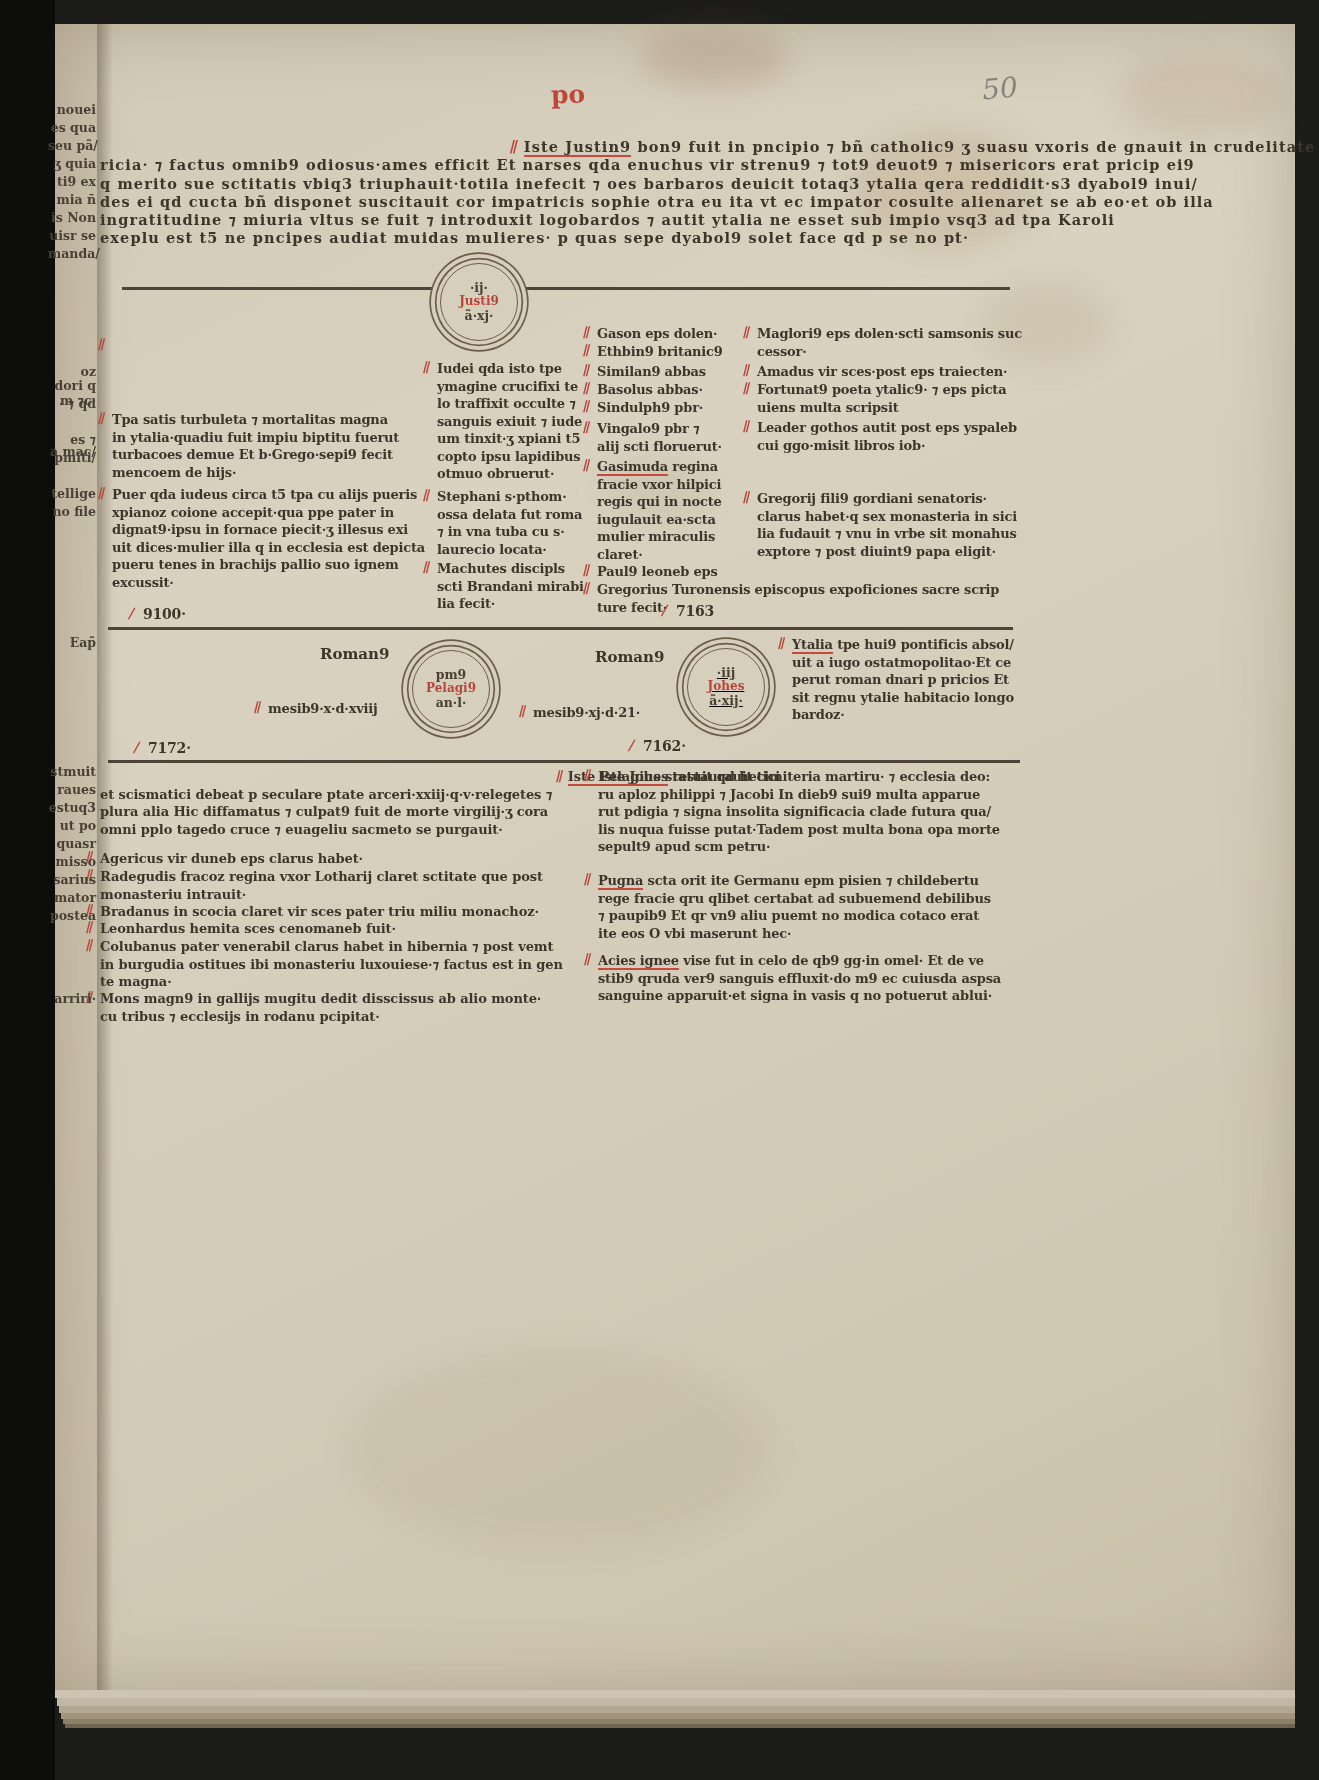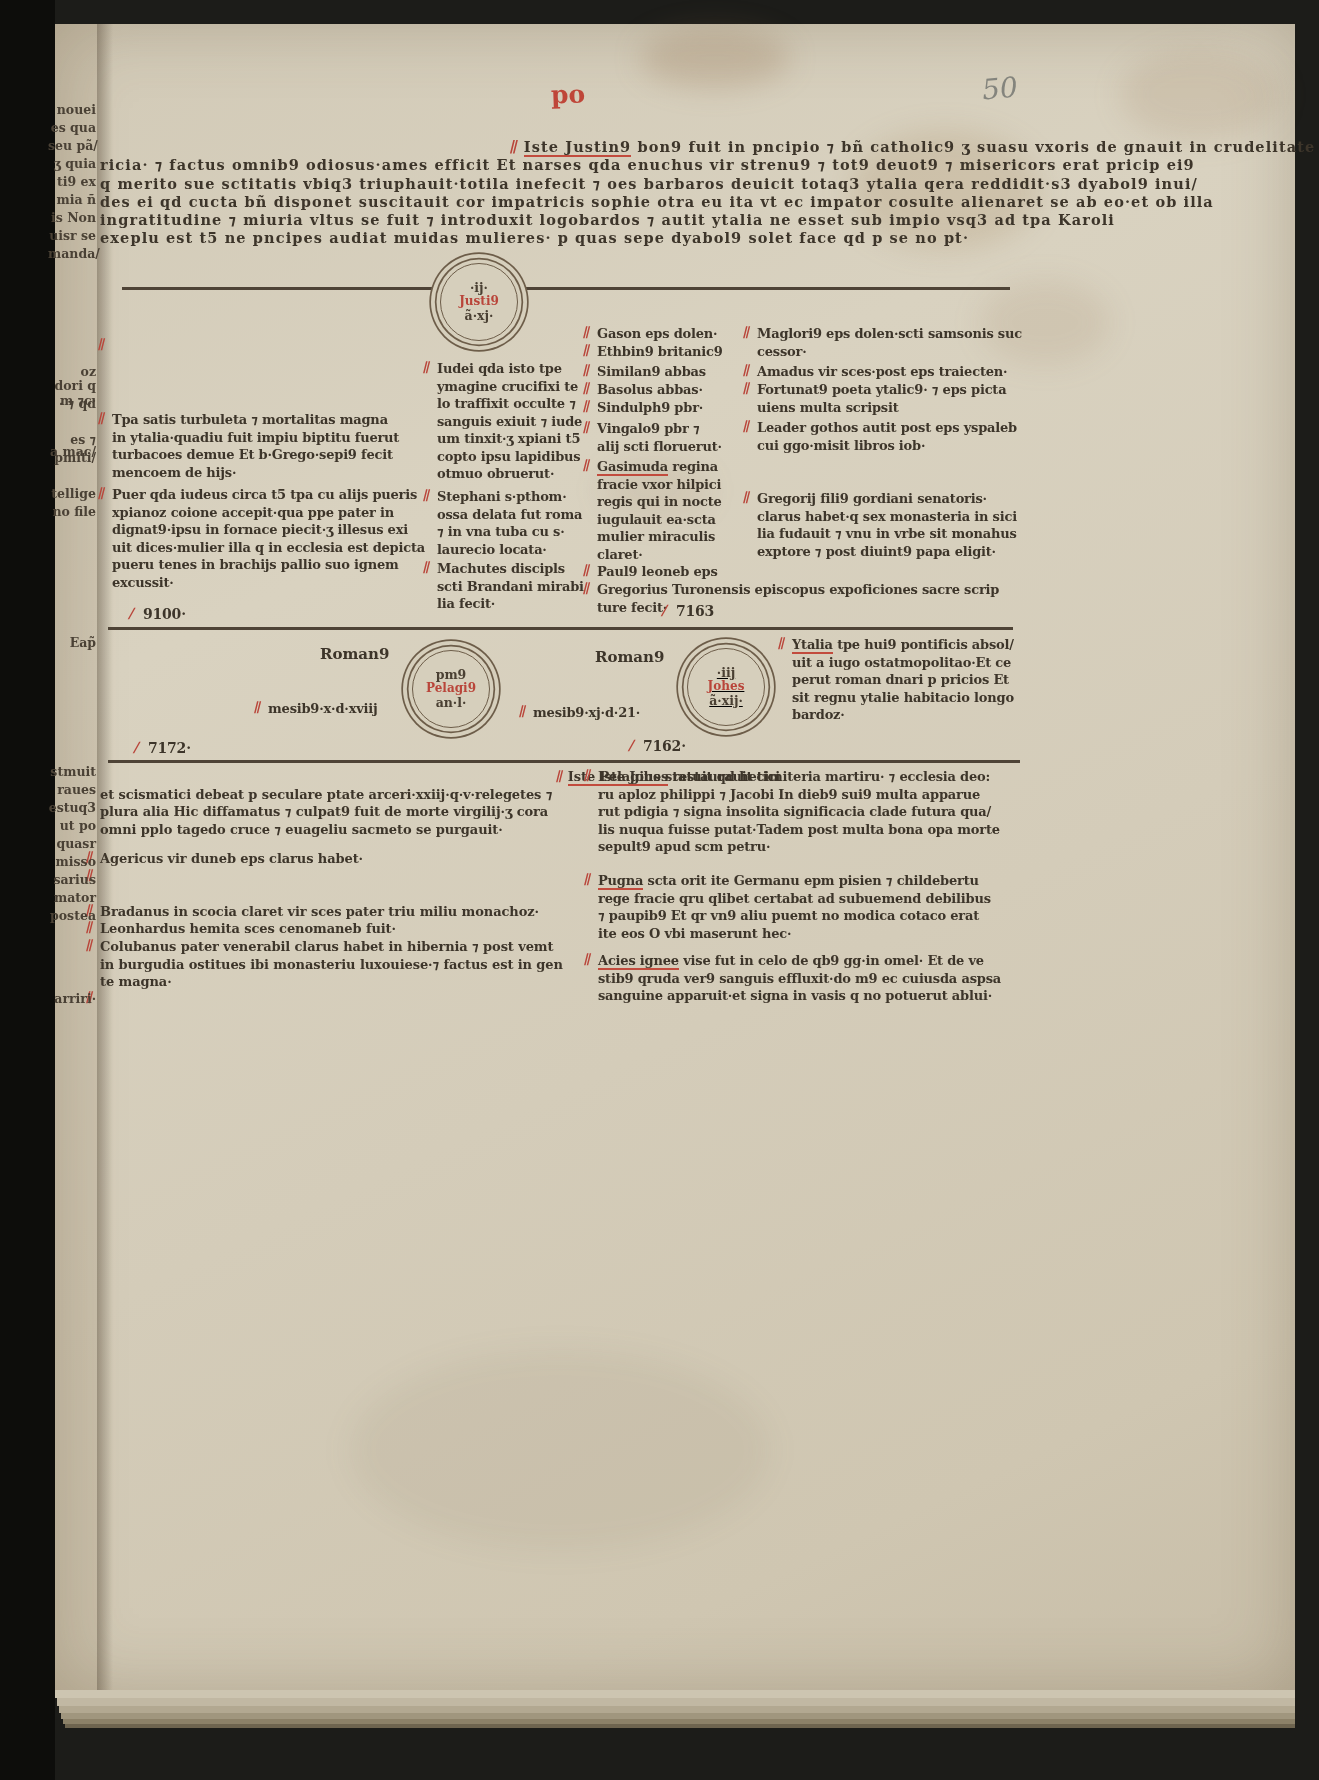--- a/index.html
+++ b/index.html
@@ -175,27 +175,29 @@
 uit a iugo ostatmopolitao·Et ce
 perut roman dnari p pricios Et
 sit regnu ytalie habitacio longo
 bardoz·</span></div>
 
   <div class="entry bcolL" style="left:100px;top:768px;width:480px;text-indent:228px;"><span class="mark-in">∥</span><span class="u-red">Iste Pelagius</span><span> statuit qd hetici
 et scismatici debeat p seculare ptate arceri·xxiij·q·v·relegetes ⁊
 plura alia Hic diffamatus ⁊ culpat9 fuit de morte virgilij·ʒ cora
 omni pplo tagedo cruce ⁊ euageliu sacmeto se purgauit·</span></div>
   <div class="entry bcolL" style="left:100px;top:850px;width:480px;"><span class="mark-abs">∥</span><span>Agericus vir duneb eps clarus habet·</span></div>
-  <div class="entry bcolL" style="left:100px;top:868px;width:480px;"><span class="mark-abs">∥</span></div>
+  <div class="entry bcolL" style="left:100px;top:868px;width:480px;"><span class="mark-abs">∥</span><span>Radegudis fracoz regina vxor Lotharij claret sctitate que post
+monasteriu intrauit·</span></div>
   <div class="entry bcolL" style="left:100px;top:903px;width:480px;"><span class="mark-abs">∥</span><span>Bradanus in scocia claret vir sces pater triu miliu monachoz·</span></div>
   <div class="entry bcolL" style="left:100px;top:920px;width:480px;"><span class="mark-abs">∥</span><span>Leonhardus hemita sces cenomaneb fuit·</span></div>
   <div class="entry bcolL" style="left:100px;top:938px;width:480px;"><span class="mark-abs">∥</span><span>Colubanus pater venerabil clarus habet in hibernia ⁊ post vemt
 in burgudia ostitues ibi monasteriu luxouiese·⁊ factus est in gen
 te magna·</span></div>
-  <div class="entry bcolL" style="left:100px;top:990px;width:480px;"><span class="mark-abs">∥</span></div>
+  <div class="entry bcolL" style="left:100px;top:990px;width:480px;"><span class="mark-abs">∥</span><span>Mons magn9 in gallijs mugitu dedit disscissus ab alio monte·
+cu tribus ⁊ ecclesijs in rodanu pcipitat·</span></div>
 
   <div class="entry" style="left:598px;top:768px;width:460px;"><span class="mark-abs">∥</span><span class="u-red">Iste Johes</span><span> restaurauit cimiteria martiru· ⁊ ecclesia deo:
 ru aploz philippi ⁊ Jacobi In dieb9 sui9 multa apparue
 rut pdigia ⁊ signa insolita significacia clade futura qua/
 lis nuqua fuisse putat·Tadem post multa bona opa morte
 sepult9 apud scm petru·</span></div>
   <div class="entry" style="left:598px;top:872px;width:460px;"><span class="mark-abs">∥</span><span class="u-red">Pugna</span><span> scta orit ite Germanu epm pisien ⁊ childebertu
 rege fracie qru qlibet certabat ad subuemend debilibus
 ⁊ paupib9 Et qr vn9 aliu puemt no modica cotaco erat
 ite eos O vbi maserunt hec·</span></div>

